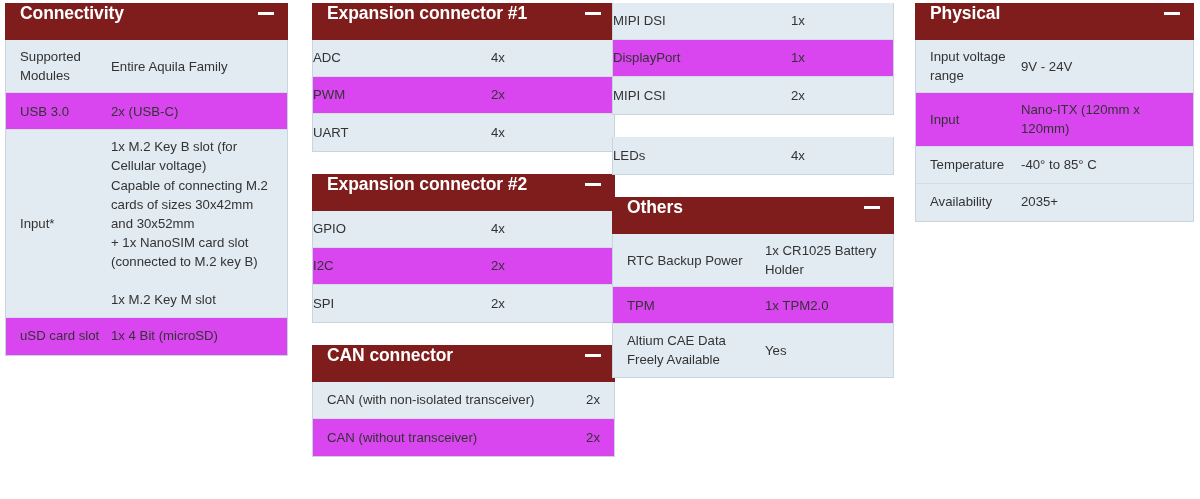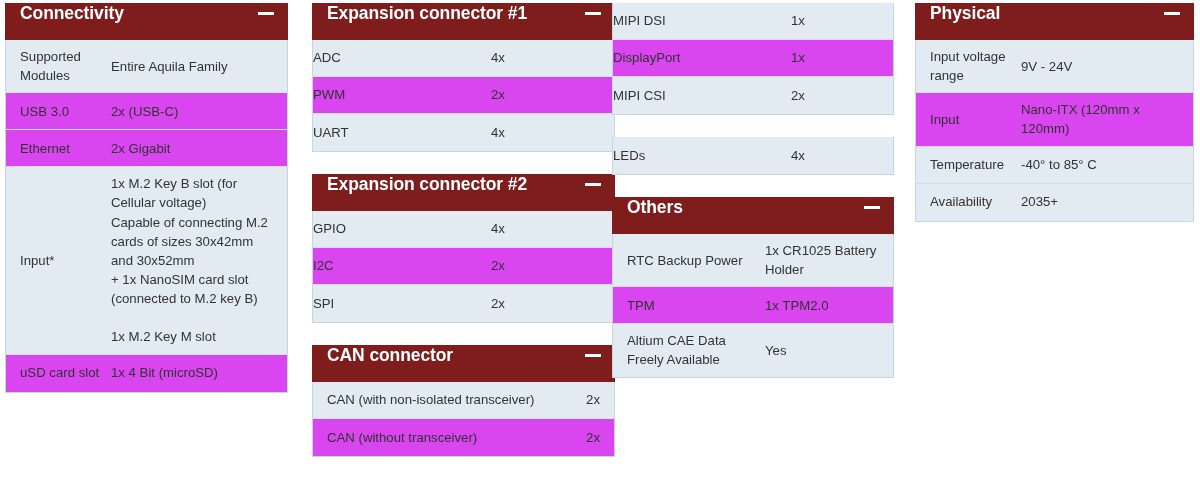--- a/index.html
+++ b/index.html
@@ -106,24 +106,20 @@
           <span class="minus-icon"></span>
         </div>
         <div class="row alt">
           <div class="cell-label">Supported Modules</div>
           <div class="cell-value">Entire Aquila Family</div>
         </div>
         <div class="row plain">
           <div class="cell-label">USB 3.0</div>
           <div class="cell-value">2x (USB-C)</div>
         </div>
-        <div class="row plain">
-          <div class="cell-label">Ethernet</div>
-          <div class="cell-value">2x Gigabit</div>
-        </div>
         <div class="row alt">
           <div class="cell-label">Input*</div>
           <div class="cell-value multiline">1x M.2 Key B slot (for Cellular voltage)
 Capable of connecting M.2 cards of sizes 30x42mm and 30x52mm
 + 1x NanoSIM card slot (connected to M.2 key B)
 
 1x M.2 Key M slot</div>
         </div>
         <div class="row plain">
           <div class="cell-label">uSD card slot</div>

